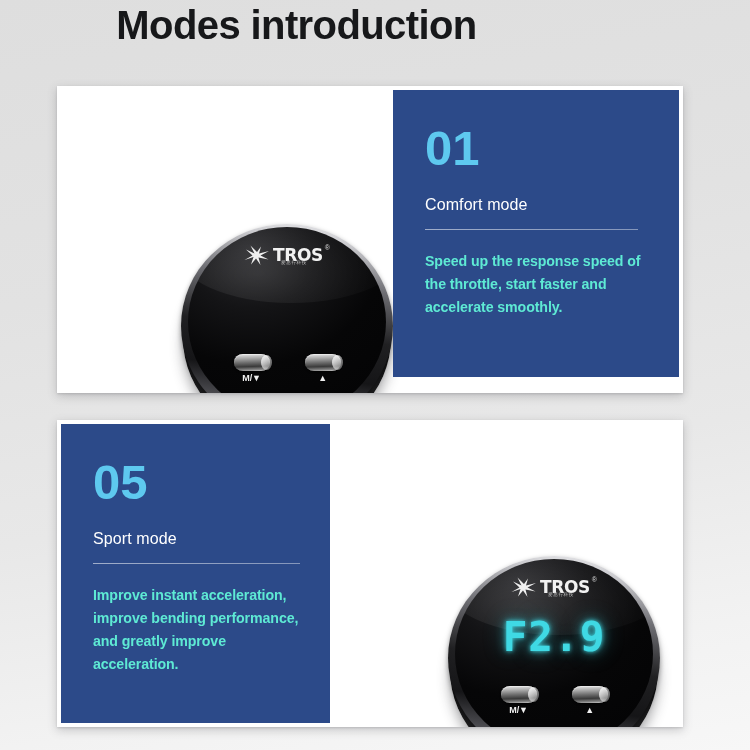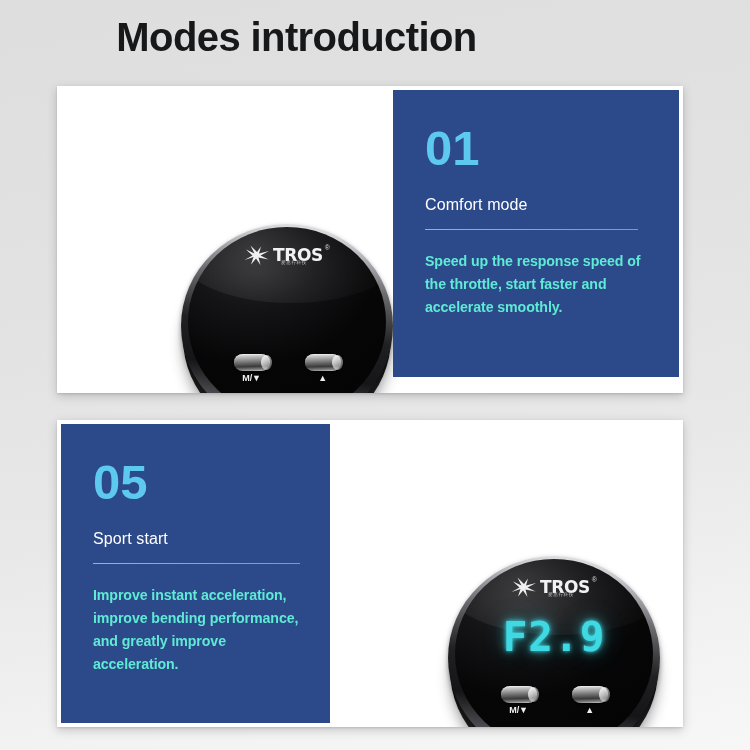--- a/index.html
+++ b/index.html
@@ -8,21 +8,21 @@
   }
   body {
     font-family:"Liberation Sans", sans-serif;
     background: linear-gradient(170deg, #dedede 0%, #e2e2e2 35%, #e8e8e8 62%, #f2f2f2 85%, #f7f7f7 100%);
     position:relative;
   }
 
   
   #page-title {
     position:absolute;
-    top:15px; left:0; width:593px;
+    top:3px; left:0; width:593px;
     text-align:center;
     font-size:40px;
     font-weight:bold;
     color:#17181a;
     letter-spacing:-0.6px;
   }
 
   
   .card {
     position:absolute;
@@ -254,21 +254,21 @@
     <div class="mode-name">Comfort mode</div>
     <div class="divider"></div>
     <div class="mode-desc">Speed up the response speed of the throttle, start faster and accelerate smoothly.</div>
   </div>
 </div>
 
 <div class="card" id="card-sport">
 
   <div class="info-pane">
     <div class="mode-number">05</div>
-    <div class="mode-name">Sport start</div>
+    <div class="mode-name">Sport mode</div>
     <div class="divider"></div>
     <div class="mode-desc">Improve instant acceleration, improve bending performance, and greatly improve acceleration.</div>
   </div>
 
   <div class="device-pane">
     <div class="device" id="device-sport">
       <div class="device-body"></div>
       <div class="device-ring"></div>
       <div class="device-face">
         <div class="face-gloss"></div>

